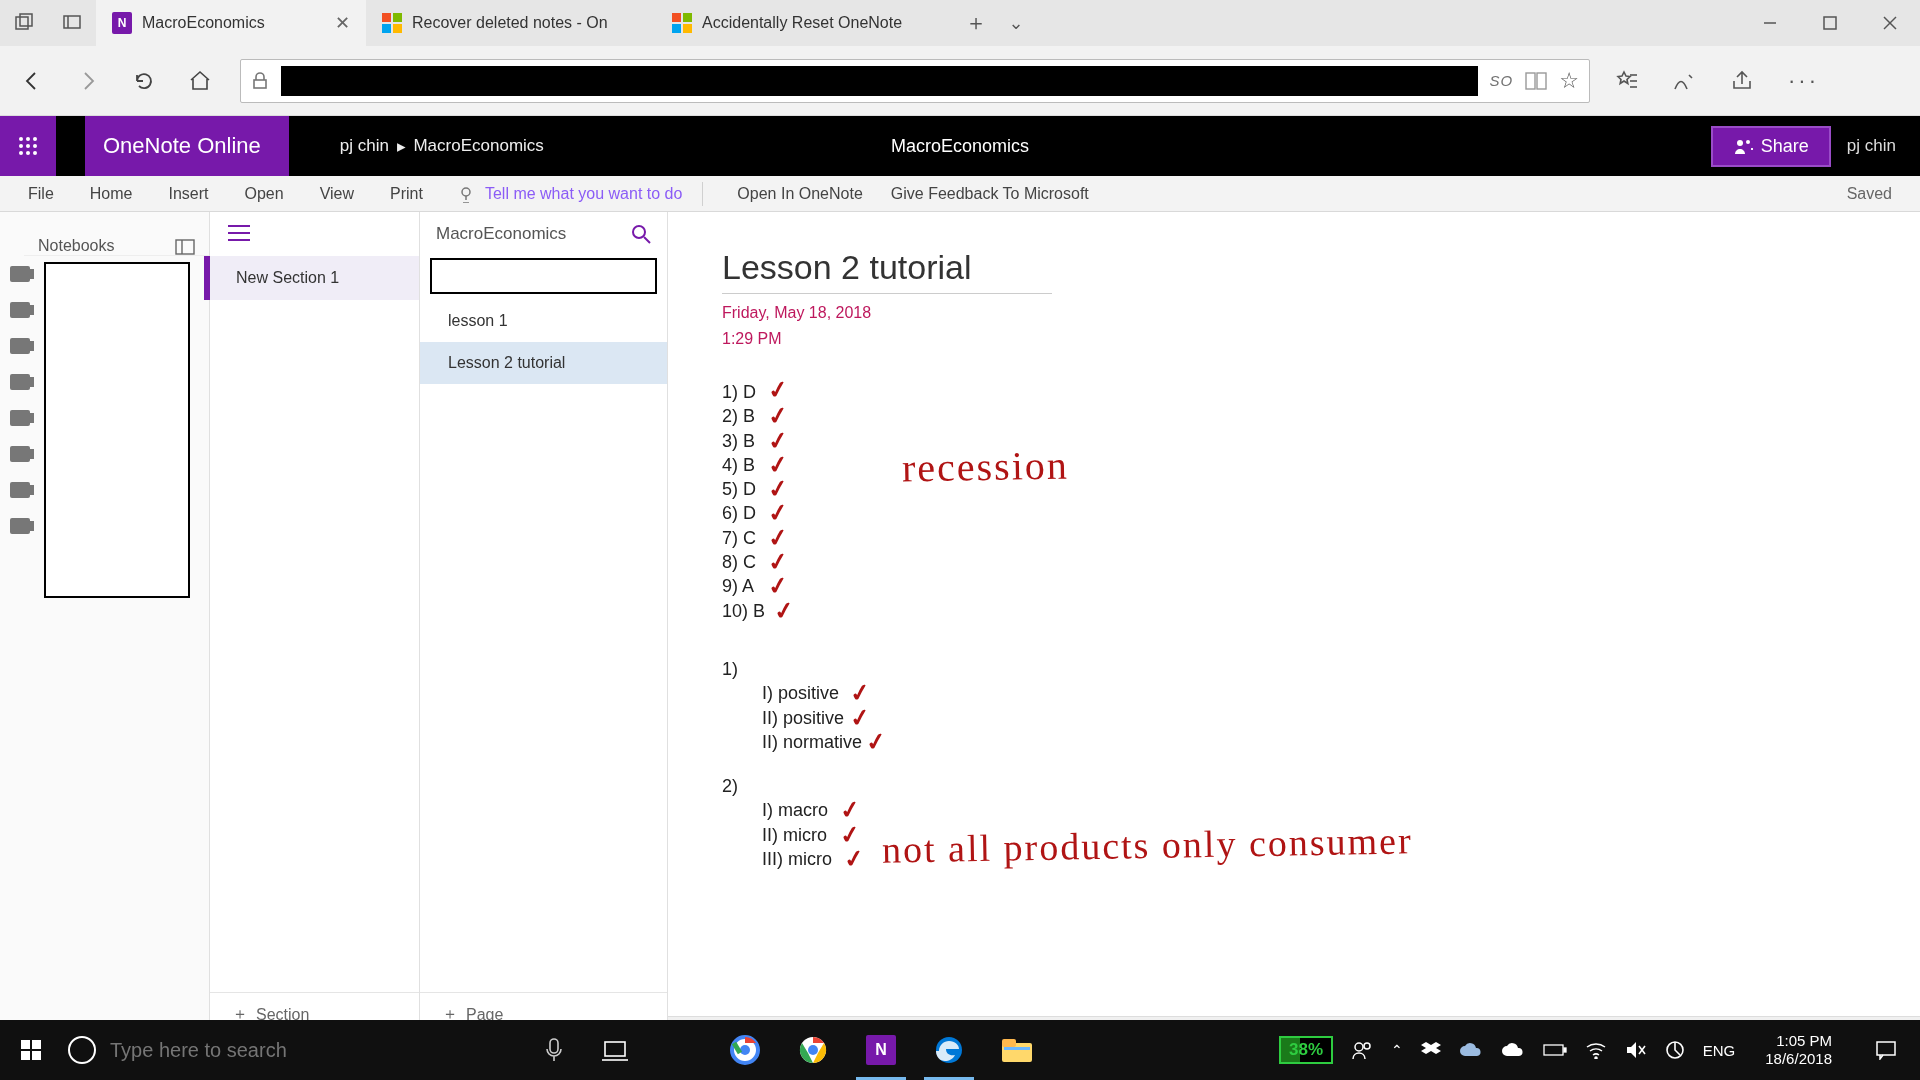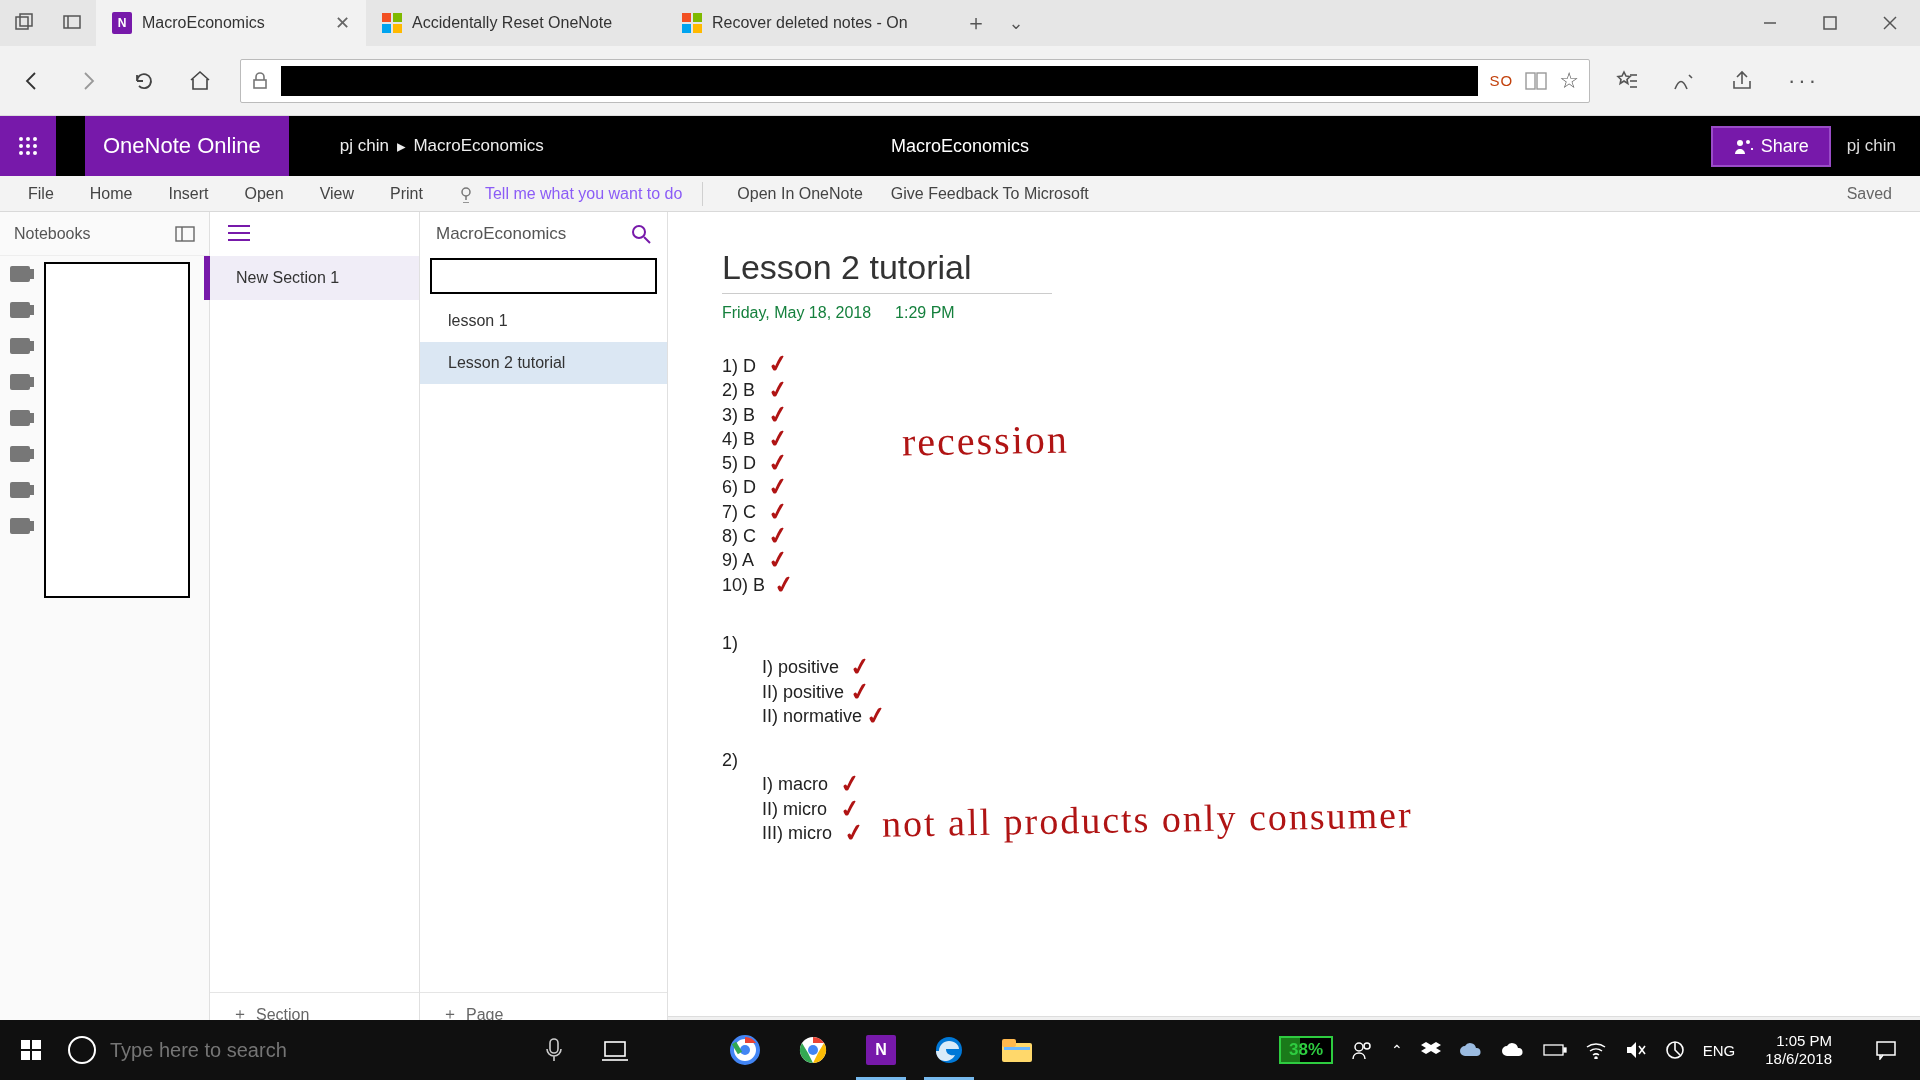--- a/index.html
+++ b/index.html
@@ -17,21 +17,21 @@
 .edge-newtab { width: 40px; display: flex; align-items: center; justify-content: center; color: #555; font-size: 22px; }
 .edge-winctl { margin-left: auto; display: flex; }
 .edge-winctl div { width: 60px; display: flex; align-items: center; justify-content: center; color: #555; font-size: 14px; }
 
 
 .edge-navbar { height: 70px; background: #f2f2f2; display: flex; align-items: center; padding: 0 16px; gap: 24px; border-bottom: 1px solid #ddd; }
 .edge-navbtn { width: 32px; height: 32px; display: flex; align-items: center; justify-content: center; color: #444; }
 .edge-addrwrap { flex: 1; max-width: 1350px; height: 44px; background: #fff; border: 1px solid #bbb; border-radius: 2px; display: flex; align-items: center; padding: 0 10px; gap: 12px; }
 .edge-addrwrap .lock { color: #777; }
 .edge-addrwrap .url { flex: 1; height: 30px; background: #000; }
-.edge-addrwrap .hint { color: #c2410c; font-size: 15px; letter-spacing: 1px; }
+.edge-addrwrap .hint { color: #737373; font-size: 15px; letter-spacing: 1px; font-style: italic; }
 .edge-addrwrap .reader { color: #999; }
 .edge-addrwrap .star { color: #555; font-size: 22px; }
 .edge-right { display: flex; gap: 34px; align-items: center; color: #555; padding-right: 10px; }
 
 
 .on-header { height: 60px; background: #000; display: flex; align-items: center; color: #fff; }
 .on-waffle { width: 56px; height: 60px; background: #7719aa; display: flex; align-items: center; justify-content: center; }
 .on-brand { background: #7719aa; height: 60px; display: flex; align-items: center; padding: 0 28px 0 18px; font-size: 22px; }
 .on-crumb { padding: 0 22px; display: flex; align-items: center; gap: 8px; font-size: 17px; color: #eee; }
 .on-title { position: absolute; left: 50%; transform: translateX(-50%); font-size: 18px; color: #fff; }
@@ -44,21 +44,21 @@
 .ribbon .tab { padding: 0 18px; }
 .ribbon .tell { display: flex; align-items: center; gap: 10px; color: #8b5cf6; }
 .ribbon .tell svg { stroke: #777; }
 .ribbon .sep { width: 1px; height: 24px; background: #d0d0d0; margin: 0 20px; }
 .ribbon .link { color: #2060c0; padding: 0 14px; }
 .ribbon .saved { margin-left: auto; color: #666; padding-right: 18px; }
 
 
 .workspace { display: flex; height: 824px; }
 .pane-notebooks { width: 210px; border-right: 1px solid #e0e0e0; background: #fafafa; display: flex; flex-direction: column; }
-.pane-notebooks .hdr { height: 44px; display: flex; align-items: center; padding: 0 14px; font-size: 16px; color: #555; justify-content: space-between; border-bottom: 1px solid #eee; }
+.pane-notebooks .hdr { height: 44px; display: flex; align-items: flex-end; padding: 0 14px; font-size: 16px; color: #555; justify-content: space-between; border-bottom: 1px solid #eee; margin-left: 24px; }
 .nb-row { display: flex; gap: 10px; padding: 6px 10px; align-items: flex-start; }
 .nb-thumb { width: 146px; height: 336px; border: 2px solid #000; background: #fff; margin-left: 4px; }
 .nb-icons { display: flex; flex-direction: column; gap: 20px; padding-top: 4px; }
 .nb-icons div { width: 20px; height: 16px; background: #777; border-radius: 2px; position: relative; }
 .nb-icons div::after { content:""; position:absolute; right:-4px; top:3px; width:4px; height:10px; background:#777; }
 .more-nb { color: #7719aa; font-size: 16px; text-align: center; padding: 12px 0; }
 
 .pane-sections { width: 210px; border-right: 1px solid #e0e0e0; background: #fff; display: flex; flex-direction: column; position: relative; }
 .pane-sections .hdr { height: 44px; display: flex; align-items: center; justify-content: center; position: relative; }
 .hamburger { position: absolute; left: 18px; top: 12px; color: #7719aa; }
@@ -71,21 +71,21 @@
 .page-newbox { height: 36px; margin: 2px 10px 6px; border: 2px solid #000; background:#fff; }
 .page-item { height: 42px; display: flex; align-items: center; padding-left: 28px; font-size: 16px; color: #333; }
 .page-item.selected { background: #dbe7f3; }
 .add-page { margin-top: auto; height: 44px; display: flex; align-items: center; gap: 8px; padding-left: 22px; color: #666; border-top: 1px solid #e5e5e5; font-size: 16px; }
 
 .pane-canvas { flex: 1; background: #fff; position: relative; overflow: hidden; }
 .canvas-scroll-h { position: absolute; left: 0; right: 0; bottom: 0; height: 20px; background: #f0f0f0; border-top: 1px solid #ddd; }
 .canvas-scroll-h .arrow { position:absolute; top:0; width:20px; height:20px; display:flex; align-items:center; justify-content:center; color:#888; font-size:12px;}
 .canvas-content { padding: 36px 54px; }
 .note-title { font-size: 34px; color: #333; font-weight: 300; border-bottom: 1px solid #ccc; display: inline-block; padding: 0 80px 6px 0; }
-.note-meta { display: flex; gap: 24px; color: #15803d; font-size: 16px; margin-top: 10px; }
+.note-meta { display: flex; gap: 8px; color: #be185d; font-size: 16px; margin-top: 10px; flex-direction: column; }
 .note-body { margin-top: 32px; font-size: 18px; color: #222; line-height: 1.35; position: relative; }
 .note-body .indent { margin-left: 40px; }
 .ink { position: absolute; font-family: "Comic Sans MS","Segoe Script",cursive; color: #b01414; font-size: 40px; font-weight: 500; transform: rotate(-1deg); letter-spacing: 2px; }
 .note-body .answer-line { position: relative; }
 .tick { position: absolute; color: #b01414; font-family: "Segoe Script","Comic Sans MS",cursive; font-size: 24px; font-weight: bold; transform: rotate(-8deg); }
 
 
 .taskbar { position: absolute; left:0; right:0; bottom:0; height: 60px; background: #101010; display: flex; align-items: center; color: #fff; }
 .tb-start { width: 62px; display:flex; align-items:center; justify-content:center; }
 .tb-search { display:flex; align-items:center; gap:14px; background:#101010; height:60px; padding: 0 18px 0 6px; width: 520px; }
@@ -124,41 +124,41 @@
         </svg>
     </div>
 
     <div class="edge-tab active">
       <span class="favicon">
           <span class="favicon-on">N</span>
         </span>
       <span class="title">MacroEconomics</span>
       <span class="close">✕</span>
     </div>
+    <div class="edge-tab" style="min-width:290px;">
+      <span class="favicon">
+          <span class="favicon-ms">
+            <span></span>
+            <span></span>
+            <span></span>
+            <span></span>
+          </span>
+        </span>
+      <span class="title">Recover deleted notes - On</span>
+    </div>
     <div class="edge-tab" style="min-width:300px;">
       <span class="favicon">
           <span class="favicon-ms">
             <span></span>
             <span></span>
             <span></span>
             <span></span>
           </span>
         </span>
       <span class="title">Accidentally Reset OneNote</span>
-    </div>
-    <div class="edge-tab" style="min-width:290px;">
-      <span class="favicon">
-          <span class="favicon-ms">
-            <span></span>
-            <span></span>
-            <span></span>
-            <span></span>
-          </span>
-        </span>
-      <span class="title">Recover deleted notes - On</span>
     </div>
     <div class="edge-newtab">＋</div>
     <div class="edge-newtab" style="font-size:18px;">⌄</div>
   </div>
   <div class="edge-winctl">
     <div>
         <svg width="14" height="14">
           <line x1="1" y1="7" x2="13" y2="7" stroke="#555" stroke-width="1.5"></line>
         </svg>
       </div>

